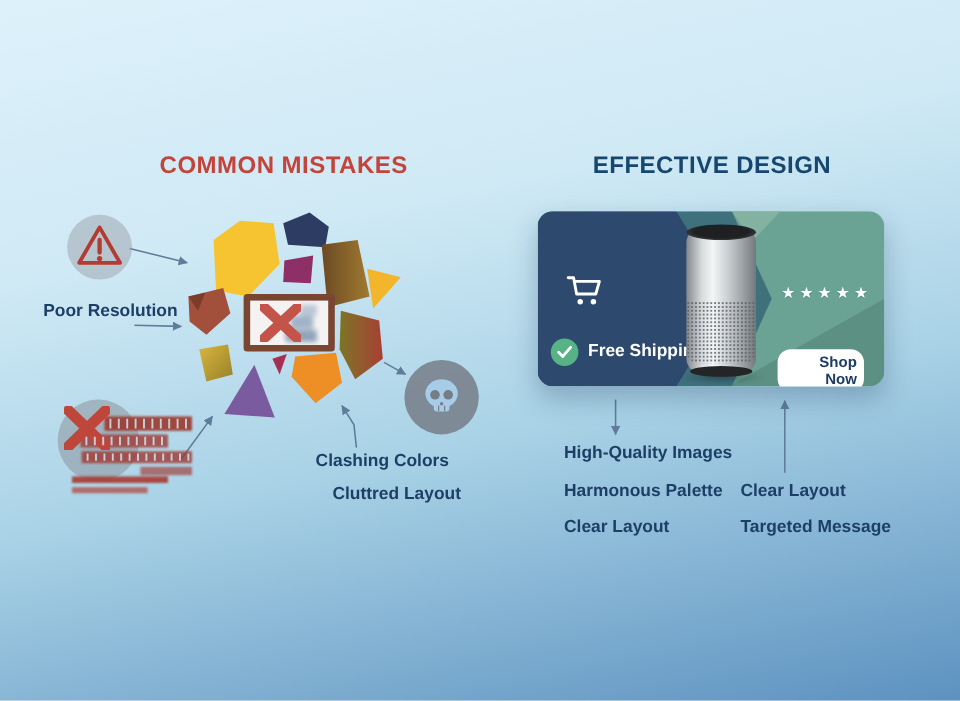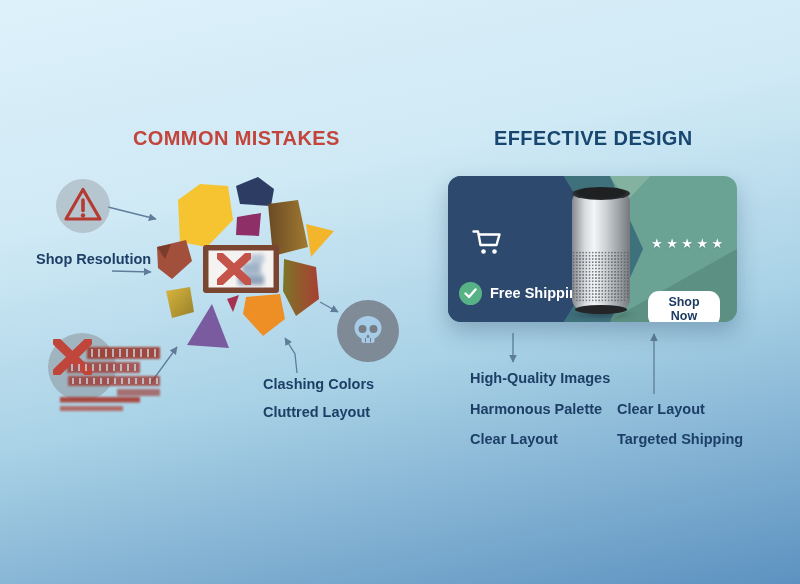--- a/index.html
+++ b/index.html
@@ -25,21 +25,21 @@
   .layer-navy{background:#2d4a6e;clip-path:polygon(0 0,40% 0,55.5% 50%,40% 100%,0 100%);}
 
   .cart{left:23px;top:50px;width:34px;height:34px;}
   .check-badge{left:11px;top:106px;width:23px;height:23px;border-radius:50%;background:#57b286;
                display:flex;align-items:center;justify-content:center;}
   .free-ship{left:42px;top:109px;color:#fff;font-size:14.5px;font-weight:700;white-space:nowrap;}
   .stars{left:203px;top:60px;color:#fff;font-size:13px;letter-spacing:3.5px;white-space:nowrap;
          text-shadow:0 1px 1px rgba(0,0,0,.15);}
   .shop-now{left:200px;top:115px;width:72px;height:36px;border-radius:11px;background:#fff;
             color:#1e3c63;font-size:12.5px;font-weight:700;display:flex;align-items:center;
-            justify-content:center;border:none;cursor:pointer;}
+            justify-content:center;border:none;cursor:pointer;text-align:right;}
 
   
   .speaker{left:123px;top:11px;width:60px;height:128px;}
   .sp-shadow{left:-6px;bottom:-4px;width:72px;height:9px;border-radius:50%;
              background:radial-gradient(ellipse,rgba(15,25,35,.5),rgba(15,25,35,0) 70%);filter:blur(2px);}
   .sp-body{left:1px;top:4px;width:58px;height:119px;border-radius:11px;
            background:linear-gradient(90deg,#84878b 0%,#d8dbde 22%,#f3f5f6 38%,#ced2d5 58%,#9aa0a4 82%,#74787c 100%);}
   .sp-grille{left:1px;top:64px;width:58px;height:52px;border-radius:0 0 11px 11px;opacity:.8;
              background-image:radial-gradient(#5d6166 .7px,rgba(0,0,0,0) .95px);background-size:3.2px 3.2px;}
   .sp-cap{left:1px;top:0;width:58px;height:13px;border-radius:50%;
@@ -158,29 +158,29 @@
         <path d="M92,349 v8 M99,349 v8 M106,349 v8 M113,349 v8 M120,349 v8 M127,349 v8 M134,349 v8 M141,349 v8 M148,349 v8 M155,349 v8"></path>
         <path d="M72,364 v7 M79,364 v7 M86,364 v7 M93,364 v7 M100,364 v7 M107,364 v7 M114,364 v7 M121,364 v7 M128,364 v7 M135,364 v7"></path>
         <path d="M73,378 v6 M80,378 v6 M87,378 v6 M94,378 v6 M101,378 v6 M108,378 v6 M115,378 v6 M122,378 v6 M129,378 v6 M136,378 v6 M143,378 v6 M150,378 v6 M157,378 v6"></path>
       </g>
     </g>
   </svg>
 
   <div class="abs title title-right">EFFECTIVE DESIGN</div>
   <div class="abs title title-left">COMMON MISTAKES</div>
 
-  <div class="abs callout" style="left:36px;top:251px;">Shop Resolution</div>
+  <div class="abs callout" style="left:36px;top:251px;">Poor Resolution</div>
   <div class="abs callout" style="left:263px;top:376px;text-align:right;">Clashing Colors</div>
-  <div class="abs callout" style="left:263px;top:404px;">Cluttred Layout</div>
+  <div class="abs callout" style="left:277px;top:404px;">Cluttred Layout</div>
 
   <div class="abs callout" style="left:470px;top:401px;">Harmonous Palette</div>
   <div class="abs callout" style="left:470px;top:370px;">High-Quality Images</div>
   <div class="abs callout" style="left:470px;top:431px;">Clear Layout</div>
   <div class="abs callout" style="left:617px;top:401px;">Clear Layout</div>
-  <div class="abs callout" style="left:617px;top:431px;">Targeted Shipping</div>
+  <div class="abs callout" style="left:617px;top:431px;">Targeted Message</div>
 
   <div class="abs card">
     <div class="layer layer-green"></div>
     <div class="layer layer-green-dark"></div>
     <div class="layer layer-accent"></div>
     <div class="layer layer-teal"></div>
     <div class="layer layer-navy"></div>
 
     <svg class="abs cart" viewBox="0 0 34 32">
       <path d="M2.5 4.5 h4.5 l2.5 13.5 h16 l3 -10.5 H9" fill="none" stroke="#ffffff" stroke-width="2.4" stroke-linecap="round" stroke-linejoin="round"></path>

